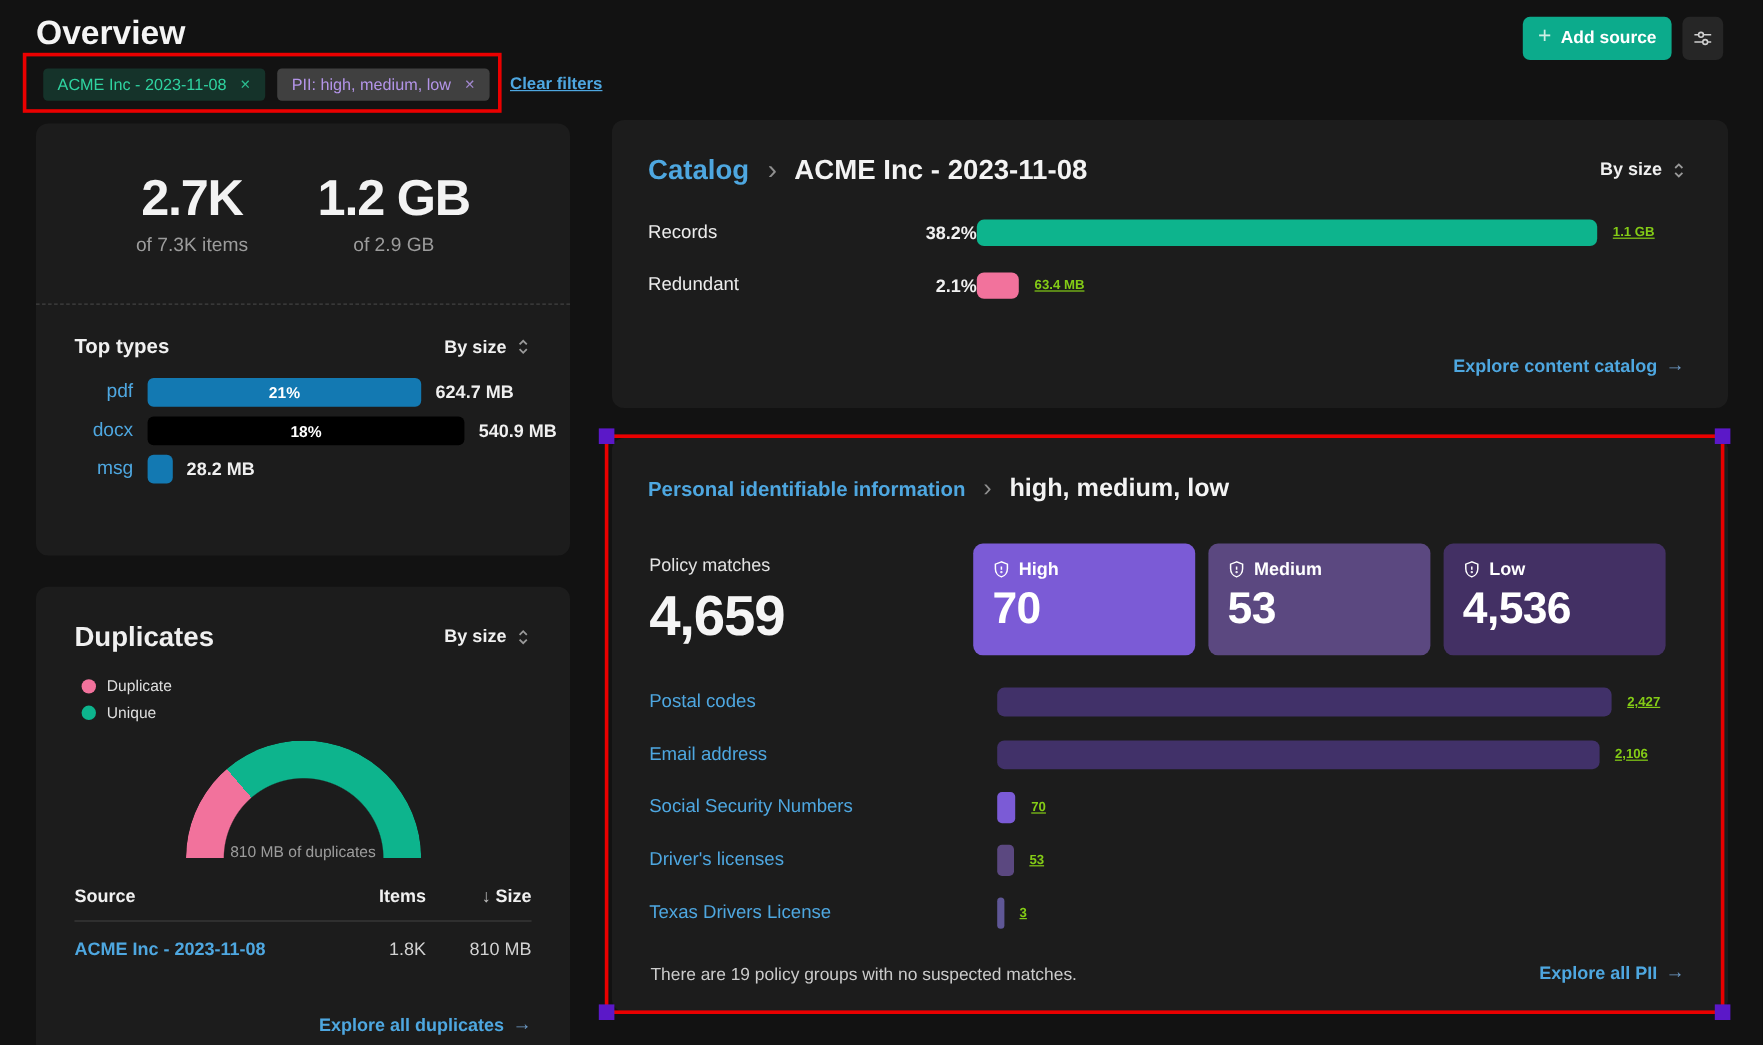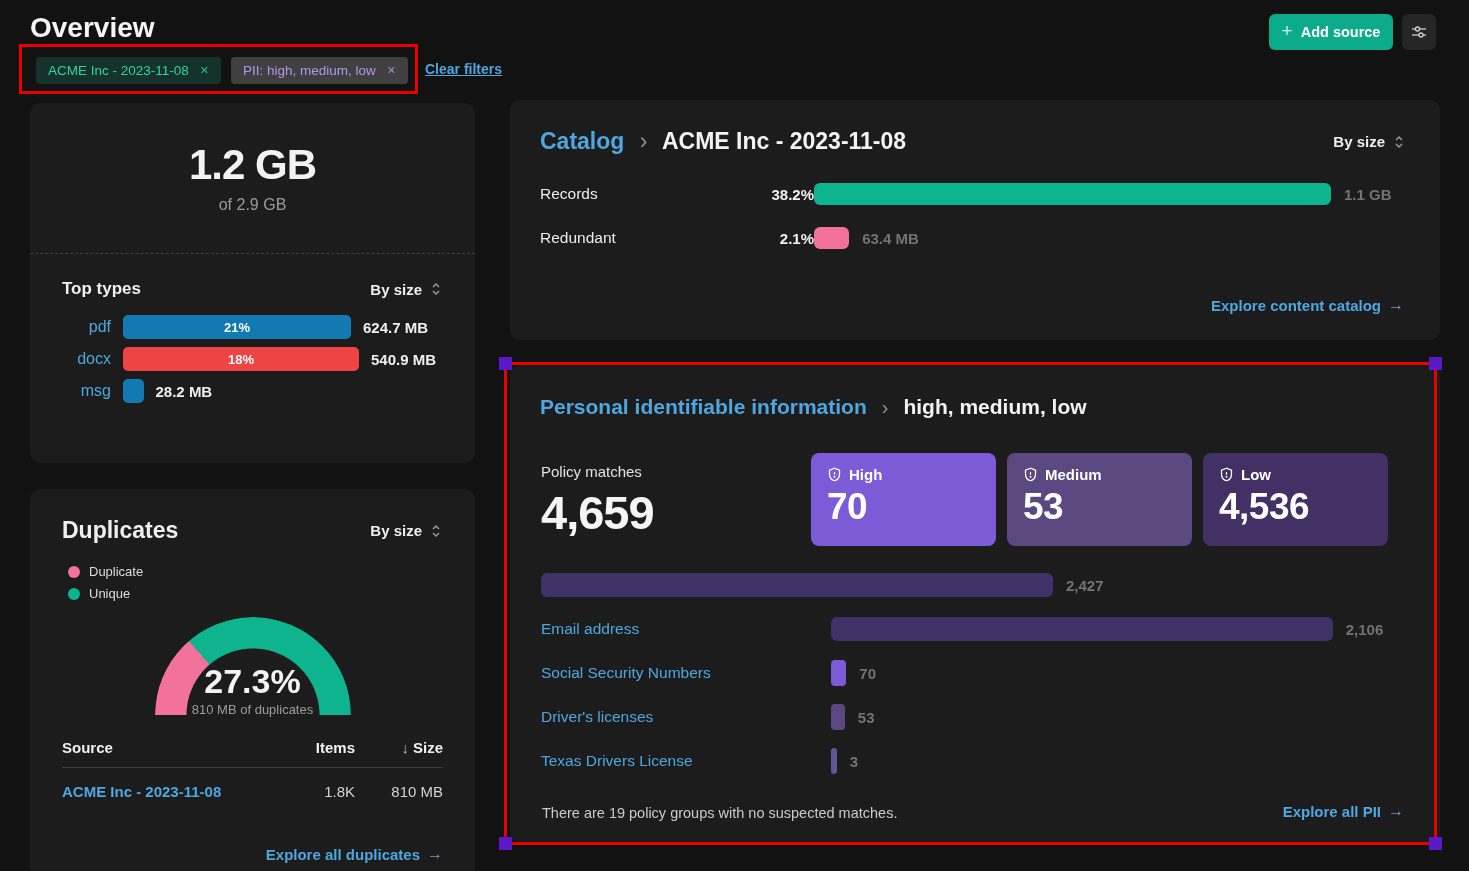--- a/index.html
+++ b/index.html
@@ -66,26 +66,26 @@
   .card-head { display:flex; justify-content:space-between; align-items:center; padding:28px 36px 0 30px; }
   .bc { font-size:23px; font-weight:700; }
   .bc-link { color:#4ea7e0; cursor:pointer; }
   .bc-sep { color:#8f8f8f; margin:0 9px; font-weight:400; }
   .bc-cur { color:#f3f3f3; }
   .cat-rows { padding:28px 0 0 30px; }
   .cat-row { display:flex; align-items:center; margin-bottom:22px; }
   .cat-label { width:218px; font-size:15.5px; color:#ececec; }
   .cat-pct { width:56px; text-align:right; font-weight:700; font-size:15px; color:#f0f0f0; }
   .hbar { height:22px; border-radius:6px; flex:none; }
-  .bar-value { margin-left:13px; font-size:15px; font-weight:700; color:#737373; white-space:nowrap; }
+  .bar-value { margin-left:13px; font-size:11px; font-weight:700; color:#84cc16; white-space:nowrap;text-decoration:underline; }
   .explore { position:absolute; display:flex; gap:7px; align-items:center; }
 
   
   .pii-head { padding:30px 0 0 30px; font-size:21px; }
-  .pii-head .bc-link { font-size:21px; font-weight:700;margin-top:33px; }
+  .pii-head .bc-link { font-size:17px; font-weight:700;margin-top:33px; }
   .pii-head .bc-cur { font-size:21px; font-weight:700; }
   .policy { position:absolute; left:31px; top:98px; }
   .policy-label { font-size:15px; color:#e2e2e2; }
   .policy-value { font-size:47px; font-weight:700; color:#f5f5f5; margin-top:5px; letter-spacing:-1px; }
   .sev-row { position:absolute; left:301px; top:88px; display:flex; gap:11px; }
   .sev-card { width:185px; height:93px; border-radius:8px; padding:13px 16px; color:#fff; cursor:pointer; }
   .sev-head { display:flex; align-items:center; gap:7px; font-size:15px; font-weight:600; }
   .sev-value { font-size:37px; font-weight:700; margin-top:3px; letter-spacing:-0.5px; }
   .pii-rows { position:absolute; left:31px; top:207px; }
   .pii-row { display:flex; align-items:center; height:26px; margin-bottom:18px; }
@@ -132,20 +132,24 @@
           <circle cx="6.5" cy="5" r="2" fill="#262626"></circle>
         <line x1="1" y1="11" x2="15" y2="11"></line>
           <circle cx="10" cy="11" r="2" fill="#262626"></circle>
       </g>
     </svg>
   </button>
 
   <div class="card" id="card-usage">
     <div class="stats">
       <div>
+        <div class="stat-value">2.7K</div>
+        <div class="stat-sub">of 7.3K items</div>
+      </div>
+      <div>
         <div class="stat-value">1.2 GB</div>
         <div class="stat-sub">of 2.9 GB</div>
       </div>
     </div>
     <div class="dashed"></div>
     <div class="section-head">
       <span class="section-title">Top types</span>
       <span class="sorter">
         <span>By size</span>
         <svg width="10" height="14" viewBox="0 0 10 14" fill="none" stroke="#9a9a9a" stroke-width="1.5">
@@ -156,21 +160,21 @@
     </div>
     <div class="tt-row">
       <span class="tt-label">pdf</span>
       <span class="tt-bar" style="background: rgb(19, 121, 178); width: 228px;">
         <span class="tt-pct">21%</span>
       </span>
       <span class="tt-size">624.7 MB</span>
     </div>
     <div class="tt-row">
       <span class="tt-label">docx</span>
-      <span class="tt-bar" style="background: #ef4444; width: 236px;">
+      <span class="tt-bar" style="background: #000000; width: 264px;">
         <span class="tt-pct">18%</span>
       </span>
       <span class="tt-size">540.9 MB</span>
     </div>
     <div class="tt-row">
       <span class="tt-label">msg</span>
       <span class="tt-bar" style="background: rgb(19, 121, 178); width: 20.52px;"></span>
       <span class="tt-size">28.2 MB</span>
     </div>
   </div>
@@ -192,21 +196,20 @@
         <span class="legend-label">Duplicate</span>
       </div>
       <div class="legend-row">
         <span class="legend-dot" style="background: rgb(13, 180, 141);"></span>
         <span class="legend-label">Unique</span>
       </div>
     </div>
     <div class="gauge-wrap" style="--sweep: 49.14deg; --dup: #f2729c; --uni: #0db48d;">
       <div class="gauge"></div>
       <div class="gauge-center">
-        <div class="gauge-pct">27.3%</div>
         <div class="gauge-sub">810 MB of duplicates</div>
       </div>
     </div>
     <div class="dup-table">
       <div class="dup-thead">
         <span class="col-source">Source</span>
         <span class="col-items">Items</span>
         <span class="col-size"><span class="sort-arrow">↓</span><span style="font-weight:700;">Size</span></span>
       </div>
       <div class="dup-row">
@@ -296,20 +299,21 @@
               <line x1="12" y1="8" x2="12" y2="12.5"></line>
               <circle cx="12" cy="15.6" r="0.6" fill="#fff"></circle>
             </svg>
           <span>Low</span>
         </div>
         <div class="sev-value">4,536</div>
       </div>
     </div>
     <div class="pii-rows">
       <div class="pii-row">
+        <span class="pii-label">Postal codes</span>
         <span class="pii-bar" style="background: rgb(65, 49, 105); width: 512px;"></span>
         <span class="bar-value">2,427</span>
       </div>
       <div class="pii-row">
         <span class="pii-label">Email address</span>
         <span class="pii-bar" style="background: rgb(65, 49, 105); width: 501.76px;"></span>
         <span class="bar-value">2,106</span>
       </div>
       <div class="pii-row">
         <span class="pii-label">Social Security Numbers</span>

